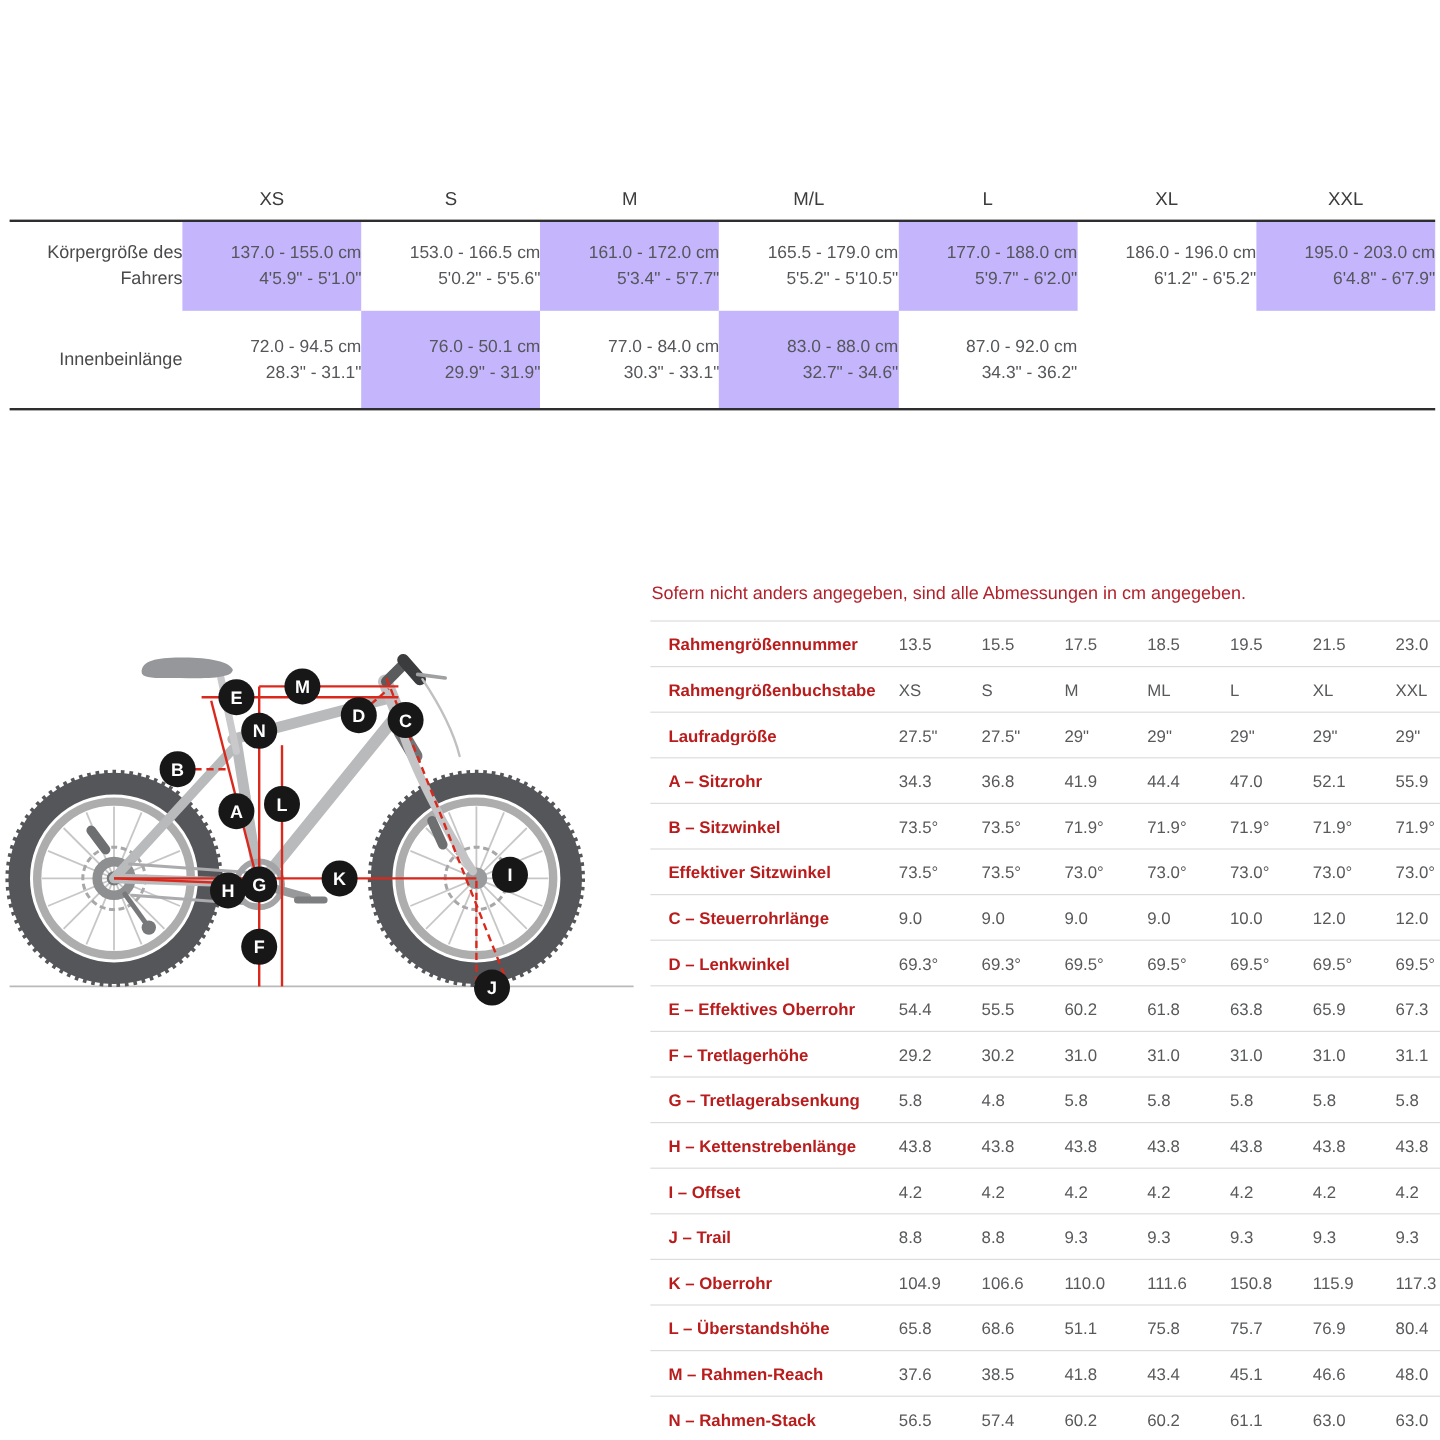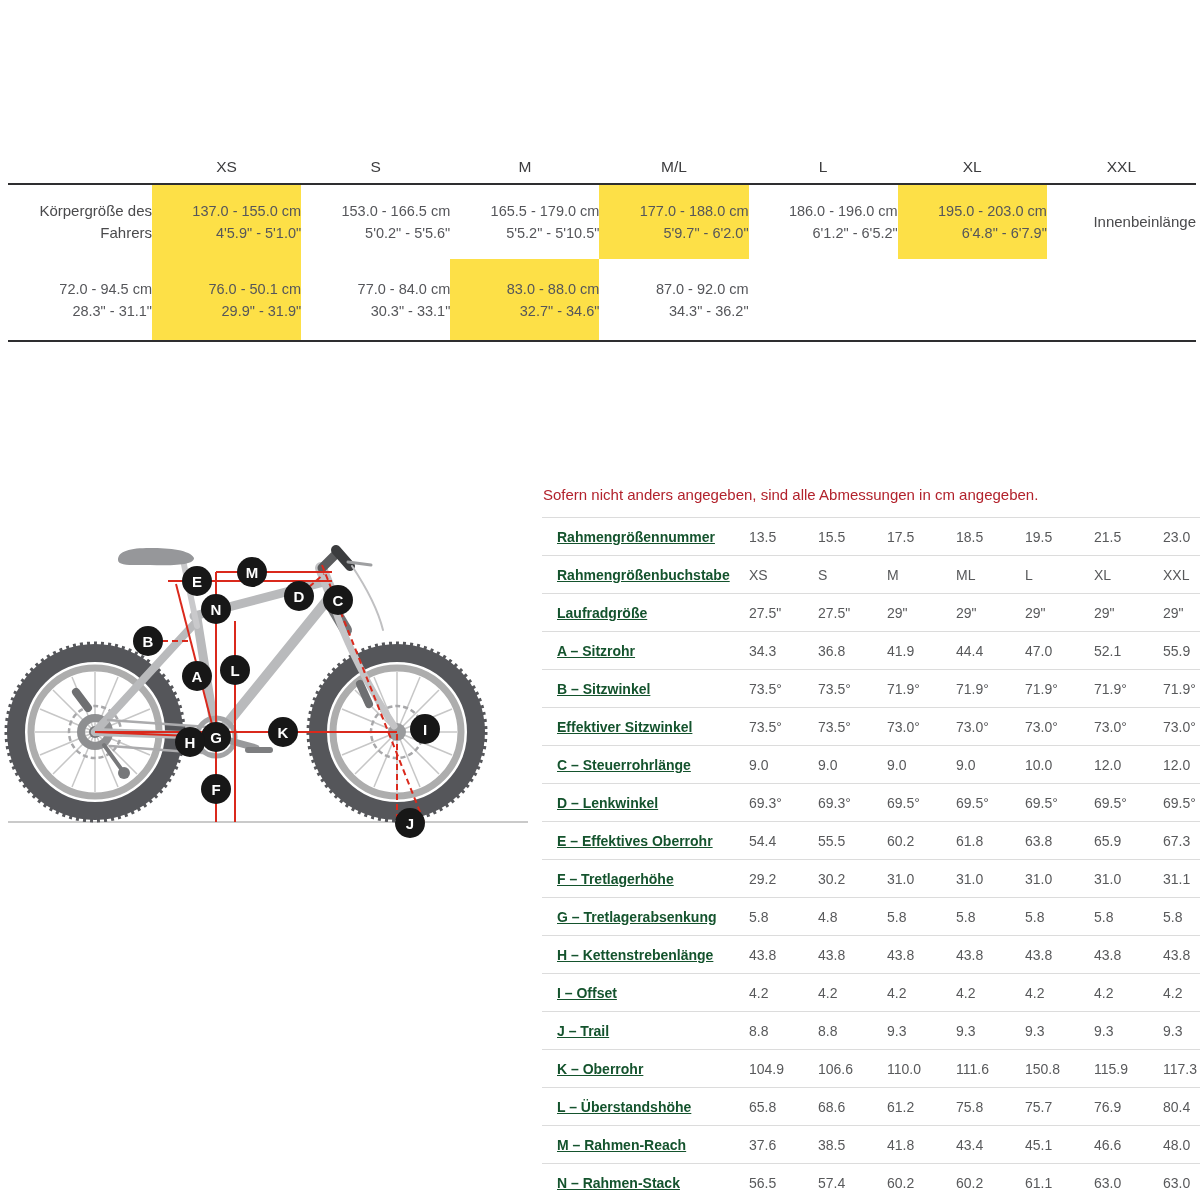--- a/index.html
+++ b/index.html
@@ -8,30 +8,30 @@
     background:#ffffff;font-family:"Liberation Sans",sans-serif;color:#55565a;
   }
   
   .size-table{position:absolute;left:8px;top:150px;width:1188px;}
   .size-header{display:grid;grid-template-columns:144px repeat(7,1fr);height:33px;align-items:center;}
   .size-header .hcell{text-align:center;font-size:15.5px;color:#3c3c3e;}
   .hrule{height:2px;background:#2e2e30;}
   .size-body{display:grid;grid-template-columns:144px repeat(7,1fr);grid-template-rows:74px 81px;}
   .scell{display:flex;flex-direction:column;justify-content:center;text-align:right;
          font-size:14.5px;line-height:22px;color:#55565a;}
-  .scell.shaded{background:#fde047;}
+  .scell.shaded{background:#c4b5fd;}
   .srow-label{font-size:15px;color:#4a4a4c;}
   
   .geo{position:absolute;left:542px;top:486px;width:690px;}
   .geo-note{color:#b2222c;font-size:15px;line-height:18px;margin:0 0 13px 1px;}
   .geo-table{border-top:1px solid #dcdcdc;}
   .geo-row{display:grid;grid-template-columns:207px repeat(7,69px);height:37px;
            align-items:center;border-bottom:1px solid #dcdcdc;}
-  .geo-label{padding-left:15px;font-weight:700;font-size:14px;color:#14532d;
-             white-space:nowrap;overflow:hidden;text-decoration:underline;}
+  .geo-label{padding-left:15px;font-weight:700;font-size:14px;color:#b91c1c;
+             white-space:nowrap;overflow:hidden;}
   .geo-val{font-size:14px;color:#58595b;}
   
   .diagram{position:absolute;left:0;top:530px;width:540px;height:320px;}
   .badge-letter{font-weight:700;font-size:15px;fill:#ffffff;text-anchor:middle;}
 </style>
 </head>
 <body>
 
 <div class="size-table">
   <div class="size-header">
@@ -51,20 +51,24 @@
   <div class="scell srow-label">
         <span>Körpergröße des Fahrers</span>
       </div>
       <div class="scell shaded">
         <span>137.0 - 155.0 cm</span>
         <span>4'5.9" - 5'1.0"</span>
       </div>
       <div class="scell">
         <span>153.0 - 166.5 cm</span>
         <span>5'0.2" - 5'5.6"</span>
+      </div>
+      <div class="scell shaded">
+        <span>161.0 - 172.0 cm</span>
+        <span>5'3.4" - 5'7.7"</span>
       </div>
       <div class="scell">
         <span>165.5 - 179.0 cm</span>
         <span>5'5.2" - 5'10.5"</span>
       </div>
       <div class="scell shaded">
         <span>177.0 - 188.0 cm</span>
         <span>5'9.7" - 6'2.0"</span>
       </div>
       <div class="scell">
@@ -398,21 +402,21 @@
         <div class="geo-val">110.0</div>
         <div class="geo-val">111.6</div>
         <div class="geo-val">150.8</div>
         <div class="geo-val">115.9</div>
         <div class="geo-val">117.3</div>
       </div>
       <div class="geo-row">
         <div class="geo-label">L – Überstandshöhe</div>
         <div class="geo-val">65.8</div>
         <div class="geo-val">68.6</div>
-        <div class="geo-val">61.2</div>
+        <div class="geo-val">51.1</div>
         <div class="geo-val">75.8</div>
         <div class="geo-val">75.7</div>
         <div class="geo-val">76.9</div>
         <div class="geo-val">80.4</div>
       </div>
       <div class="geo-row">
         <div class="geo-label">M – Rahmen-Reach</div>
         <div class="geo-val">37.6</div>
         <div class="geo-val">38.5</div>
         <div class="geo-val">41.8</div>

